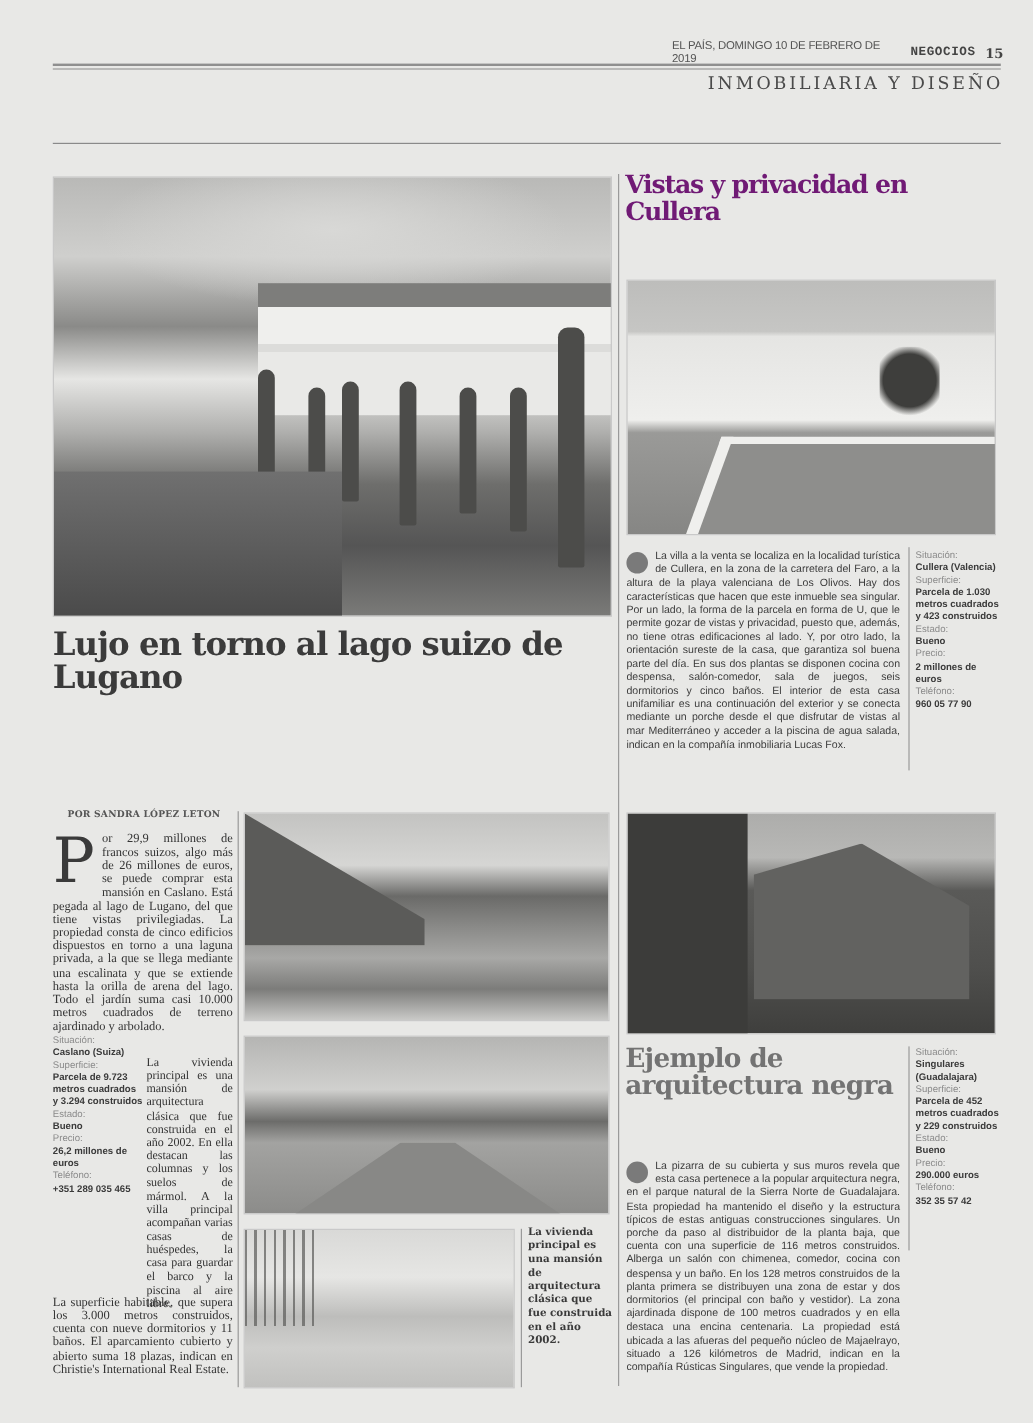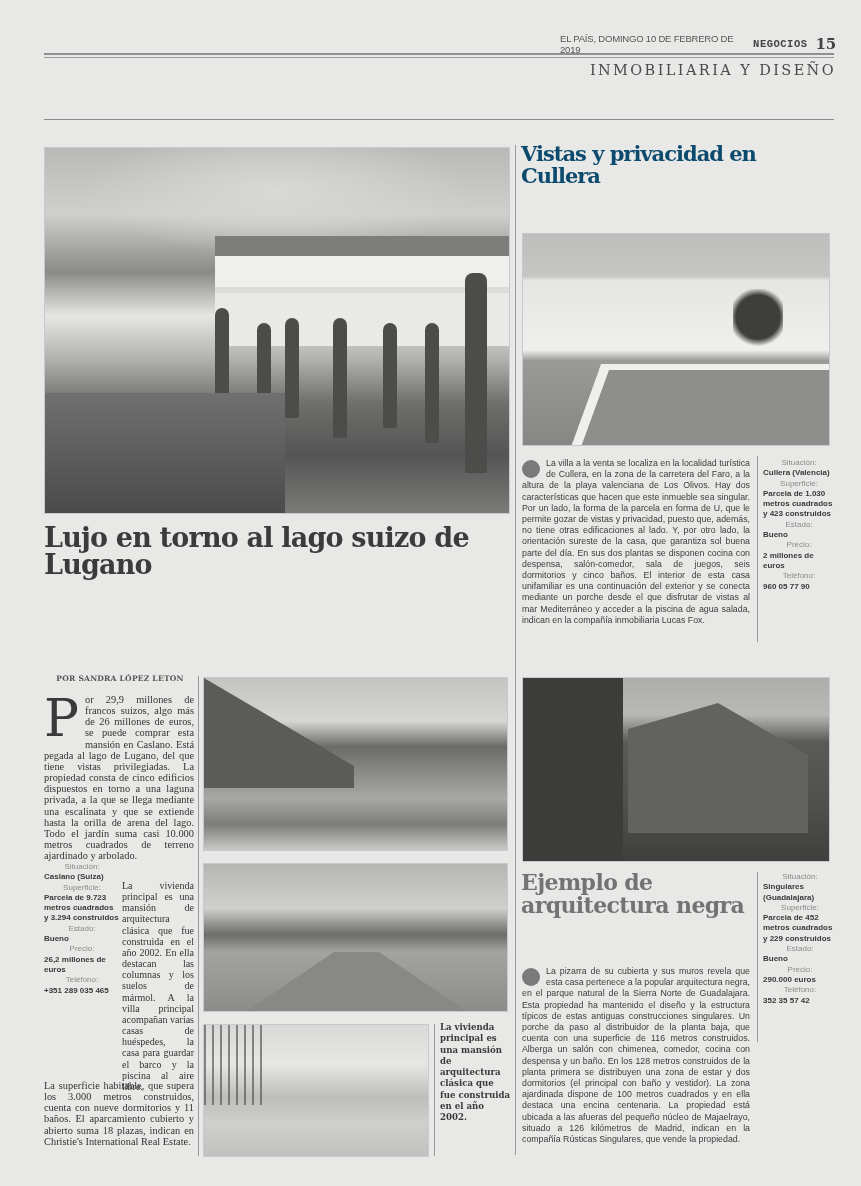--- a/index.html
+++ b/index.html
@@ -13,21 +13,21 @@
   .abs { position: absolute; }
 
   
   .folio {
     left: 560px; top: 36px; width: 276px; height: 16px;
     font-family: "Liberation Sans", sans-serif; font-size: 9.5px; color: #555;
     display: flex; justify-content: flex-end; align-items: center; gap: 8px;
     letter-spacing: -0.2px;
   }
   .folio .section { font-family: Liberation Mono, monospace; font-weight: bold; font-size: 10.5px; color: #444; letter-spacing: 0.5px; }
-  .folio .page { font-family: "DejaVu Serif", serif; font-weight: bold; font-size: 15px; color: #444; }
+  .folio .page { font-family: "DejaVu Serif", serif; font-weight: bold; font-size: 11px; color: #444; }
   .rule-top1 { left: 44px; top: 53px; width: 790px; height: 2px; background: #8f8f8f; }
   .rule-top2 { left: 44px; top: 57px; width: 790px; height: 1px; background: #9a9a9a; }
   .section-title {
     left: 520px; top: 62px; width: 316px; height: 22px;
     text-align: right; font-family: "DejaVu Serif", serif; font-size: 14.5px;
     letter-spacing: 2.4px; color: #4a4a4a;
   }
   .rule-mid { left: 44px; top: 119px; width: 790px; height: 1px; background: #8a8a8a; }
 
   
@@ -86,21 +86,21 @@
 
   
   .h-lugano {
     left: 44px; top: 524px; width: 460px;
     font-family: "DejaVu Serif", serif; font-weight: bold; font-size: 27px;
     line-height: 27px; color: #3b3b3b; letter-spacing: -0.8px;
   }
   .h-cullera {
     left: 521px; top: 143px; width: 300px;
     font-family: "DejaVu Serif", serif; font-weight: bold; font-size: 21px;
-    line-height: 22px; color: #0c4a6e; letter-spacing: -1px;
+    line-height: 22px; color: #701a75; letter-spacing: -1px;
   }
   .h-negra {
     left: 521px; top: 871px; width: 230px;
     font-family: "DejaVu Serif", serif; font-weight: bold; font-size: 22px;
     line-height: 23px; color: #737373; letter-spacing: -0.6px;
   }
 
   
   .byline {
     left: 45px; top: 674px; width: 150px;
@@ -121,21 +121,21 @@
     float: left; font-family: "DejaVu Serif", serif; font-size: 52px; line-height: 44px;
     margin: 2px 6px 0 0; color: #3a3a3a;
   }
   .bullet {
     display: inline-block; width: 18px; height: 18px; border-radius: 50%;
     background: #7a7a7a; float: left; margin: 2px 6px 0 0;
   }
 
   
   .facts { font-family: "Liberation Sans", sans-serif; font-size: 8px; line-height: 10.3px; }
-  .facts .lbl { color: #8a8a8a; display: block; text-align: center; }
+  .facts .lbl { color: #8a8a8a; display: block; }
   .facts .val { color: #3a3a3a; font-weight: bold; display: block; }
 
   
   .caption {
     left: 440px; top: 1022px; width: 72px;
     font-family: "DejaVu Serif", serif; font-weight: bold; font-size: 8.6px;
     line-height: 11.3px; color: #3a3a3a;
   }
 </style>
 </head>

